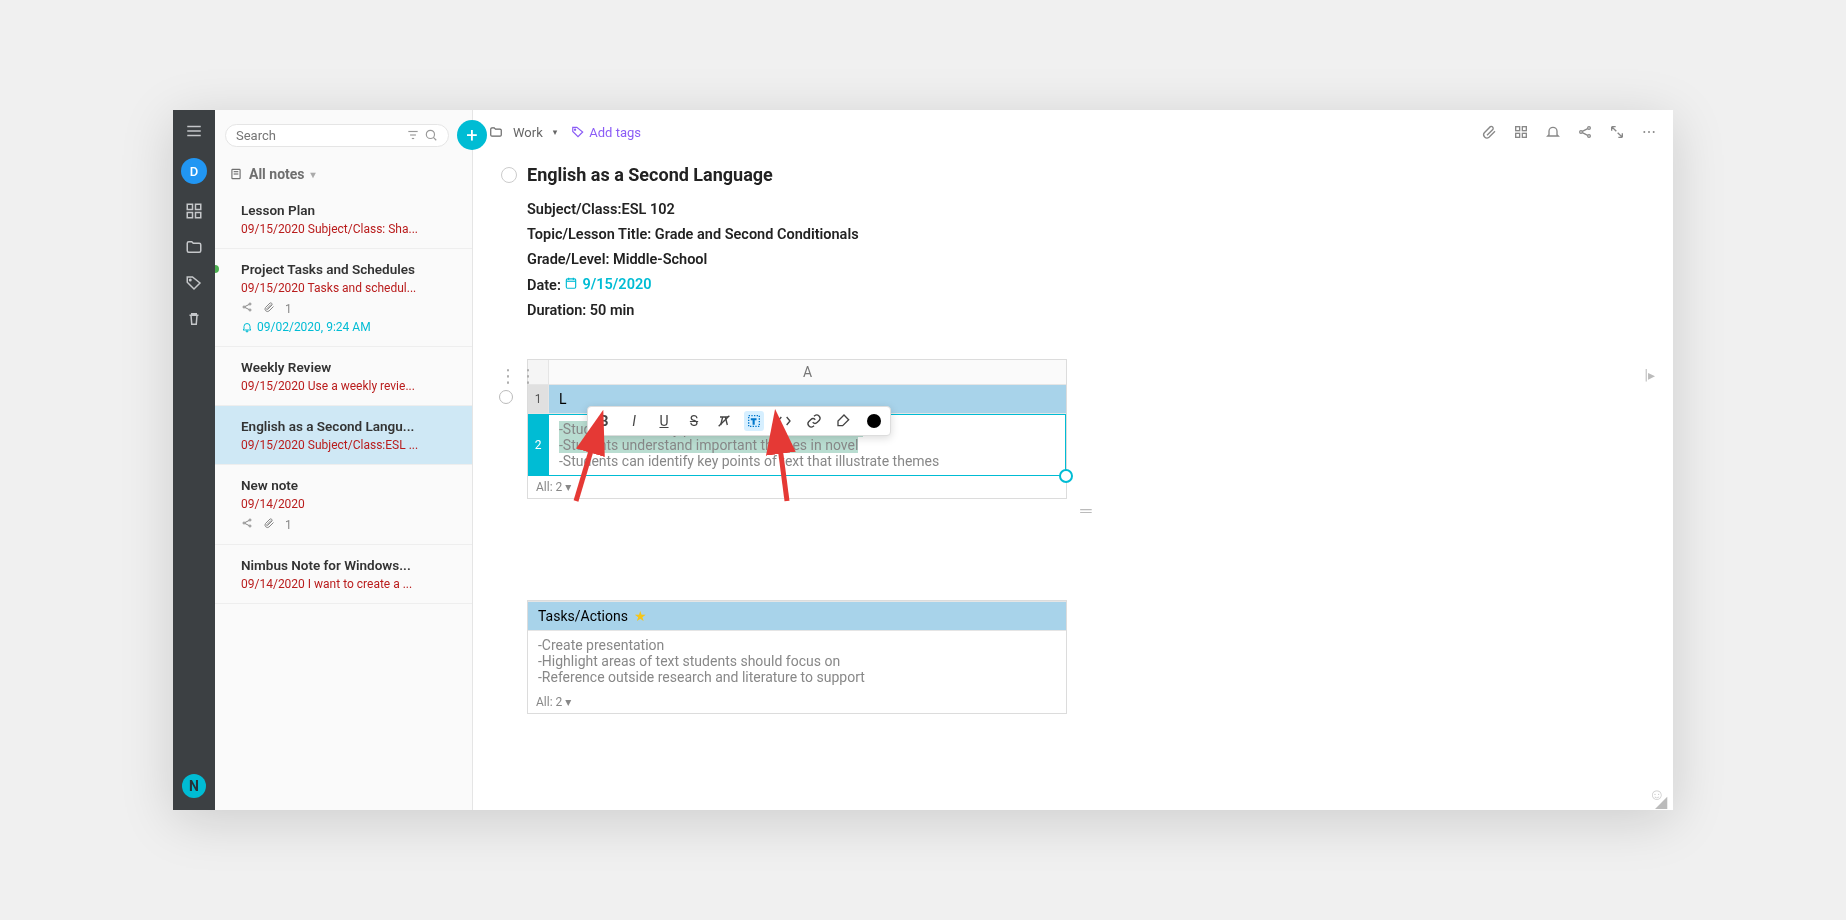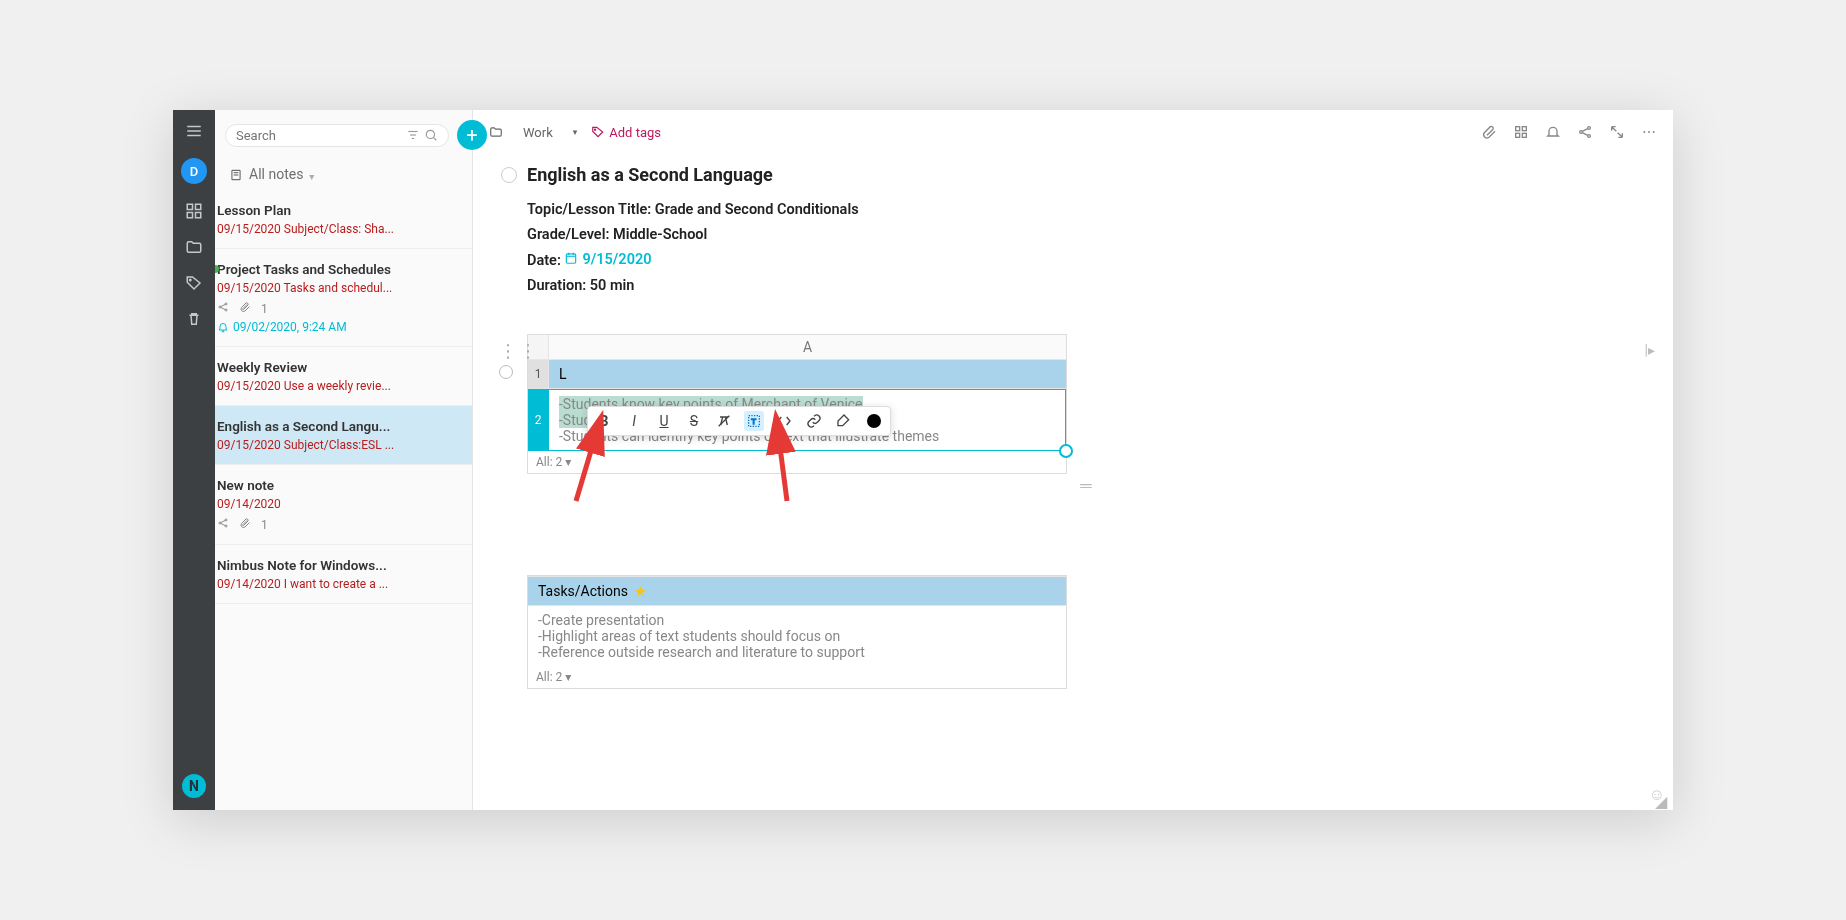--- a/index.html
+++ b/index.html
@@ -12,39 +12,39 @@
 .rail .avatar { width:26px; height:26px; border-radius:50%; background:#2196f3; color:#fff; display:flex; align-items:center; justify-content:center; font-size:13px; font-weight:500;}
 .rail .nlogo{ position:absolute; bottom:12px; width:24px; height:24px; border-radius:50%; background:#00bcd4; color:#263238; display:flex; align-items:center; justify-content:center; font-weight:bold; font-size:14px;}
 
 
 .panel { width:258px; background:#fafafa; border-right:1px solid #e5e5e5; display:flex; flex-direction:column; position:relative;}
 .panel-top { padding:10px 10px 6px; display:flex; gap:8px; align-items:center;}
 .search { flex:1; height:23px; border:1px solid #e5e5e5; border-radius:15px; display:flex; align-items:center; padding:0 10px; color:#999; font-size:13px; background:#fff;}
 .search input{ border:none; outline:none; flex:1; font-size:13px; color:#555; background:transparent;}
 .search .sico{ width:14px; height:14px; color:#999; margin-left:4px;}
 .addbtn{ width:30px; height:30px; border-radius:50%; background:#00bcd4; color:#fff; display:flex; align-items:center; justify-content:center; font-size:20px; cursor:pointer; flex-shrink:0;}
-.all-notes{ padding:10px 14px 8px; color:#707070; font-size:14px; font-weight:400; display:flex; align-items:flex-end; gap:6px; cursor:pointer;}
+.all-notes{ padding:10px 14px 8px; color:#707070; font-size:14px; font-weight:700; display:flex; align-items:center; gap:6px; cursor:pointer;}
 .all-notes svg{width:14px;height:14px;}
 .notes-scroll{ flex:1; overflow-y:auto;}
-.note-item{ padding:12px 2px; border-bottom:1px solid #eee; cursor:pointer; position:relative;}
+.note-item{ padding:12px 26px; border-bottom:1px solid #eee; cursor:pointer; position:relative;}
 .note-item.active{ background:#cfe8f5;}
 .note-title{ font-size:13.5px; font-weight:600; color:#333; margin-bottom:4px; white-space:nowrap; overflow:hidden; text-overflow:ellipsis;}
 .note-sub{ font-size:12px; color:#b91c1c; white-space:nowrap; overflow:hidden; text-overflow:ellipsis;}
 .note-meta{ font-size:12px; color:#888; display:flex; gap:10px; margin-top:6px; align-items:center;}
 .note-meta svg{width:12px;height:12px;}
 .reminder{ color:#00bcd4; font-size:12px; display:flex; align-items:center; gap:4px; margin-top:4px;}
 .dot-green{ width:8px;height:8px;border-radius:50%;background:#4caf50;position:absolute;left:0px;top:16px;transform:translateX(-50%);}
 
 .notes-scroll::-webkit-scrollbar{width:6px;} .notes-scroll::-webkit-scrollbar-thumb{background:#ccc;border-radius:3px;}
 
 
 .editor { flex:1; display:flex; flex-direction:column; position:relative;}
 .ed-top{ height:44px; display:flex; align-items:center; padding:0 16px; gap:14px; color:#666; font-size:13px;}
-.ed-top .crumb{ display:flex; align-items:center; gap:20px; cursor:pointer;text-align:center;}
-.ed-top .addtags{ color:#be185d; cursor:pointer; display:flex; align-items:center; gap:4px;}
+.ed-top .crumb{ display:flex; align-items:center; gap:10px; cursor:pointer;text-align:center;}
+.ed-top .addtags{ color:#8b5cf6; cursor:pointer; display:flex; align-items:center; gap:4px;}
 .ed-top-right{ margin-left:auto; display:flex; gap:16px; color:#888;}
 .ed-top-right .tico{ width:16px;height:16px; cursor:pointer;}
 .ed-body{ flex:1; overflow-y:auto; padding:10px 28px 20px;}
 .doc-title-row{display:flex;align-items:center;gap:10px;margin-bottom:16px;}
 .doc-title-row .circ{width:16px;height:16px;border:1.5px solid #ccc;border-radius:50%;}
 .doc-title{ font-size:18px; font-weight:700; color:#222;}
 .meta-lines{ margin-left:26px; display:flex; flex-direction:column; gap:8px; font-size:14.5px; font-weight:600; color:#222;}
 .meta-lines .datelink{ color:#00bcd4; display:inline-flex; gap:4px;}
 
 
@@ -249,20 +249,21 @@
           </svg>
       </div>
     </div>
 
     <div class="ed-body">
       <div class="doc-title-row">
         <div class="circ"></div>
         <div class="doc-title">English as a Second Language</div>
       </div>
       <div class="meta-lines">
+        <div><span>Subject/Class:</span><span>ESL 102</span></div>
         <div><span>Topic/Lesson Title:</span><span> Grade and Second Conditionals</span></div>
         <div><span>Grade/Level:</span><span> Middle-School</span></div>
         <div><span>Date:</span> <span class="datelink">
               <svg width="14" height="14" viewBox="0 0 24 24" fill="none" stroke="currentColor" stroke-width="2">
                 <rect x="4" y="5" width="16" height="16" rx="2"></rect>
                 <line x1="4" y1="9" x2="20" y2="9"></line>
                 <line x1="8" y1="3" x2="8" y2="7"></line>
                 <line x1="16" y1="3" x2="16" y2="7"></line>
               </svg>
               <span>9/15/2020</span>

